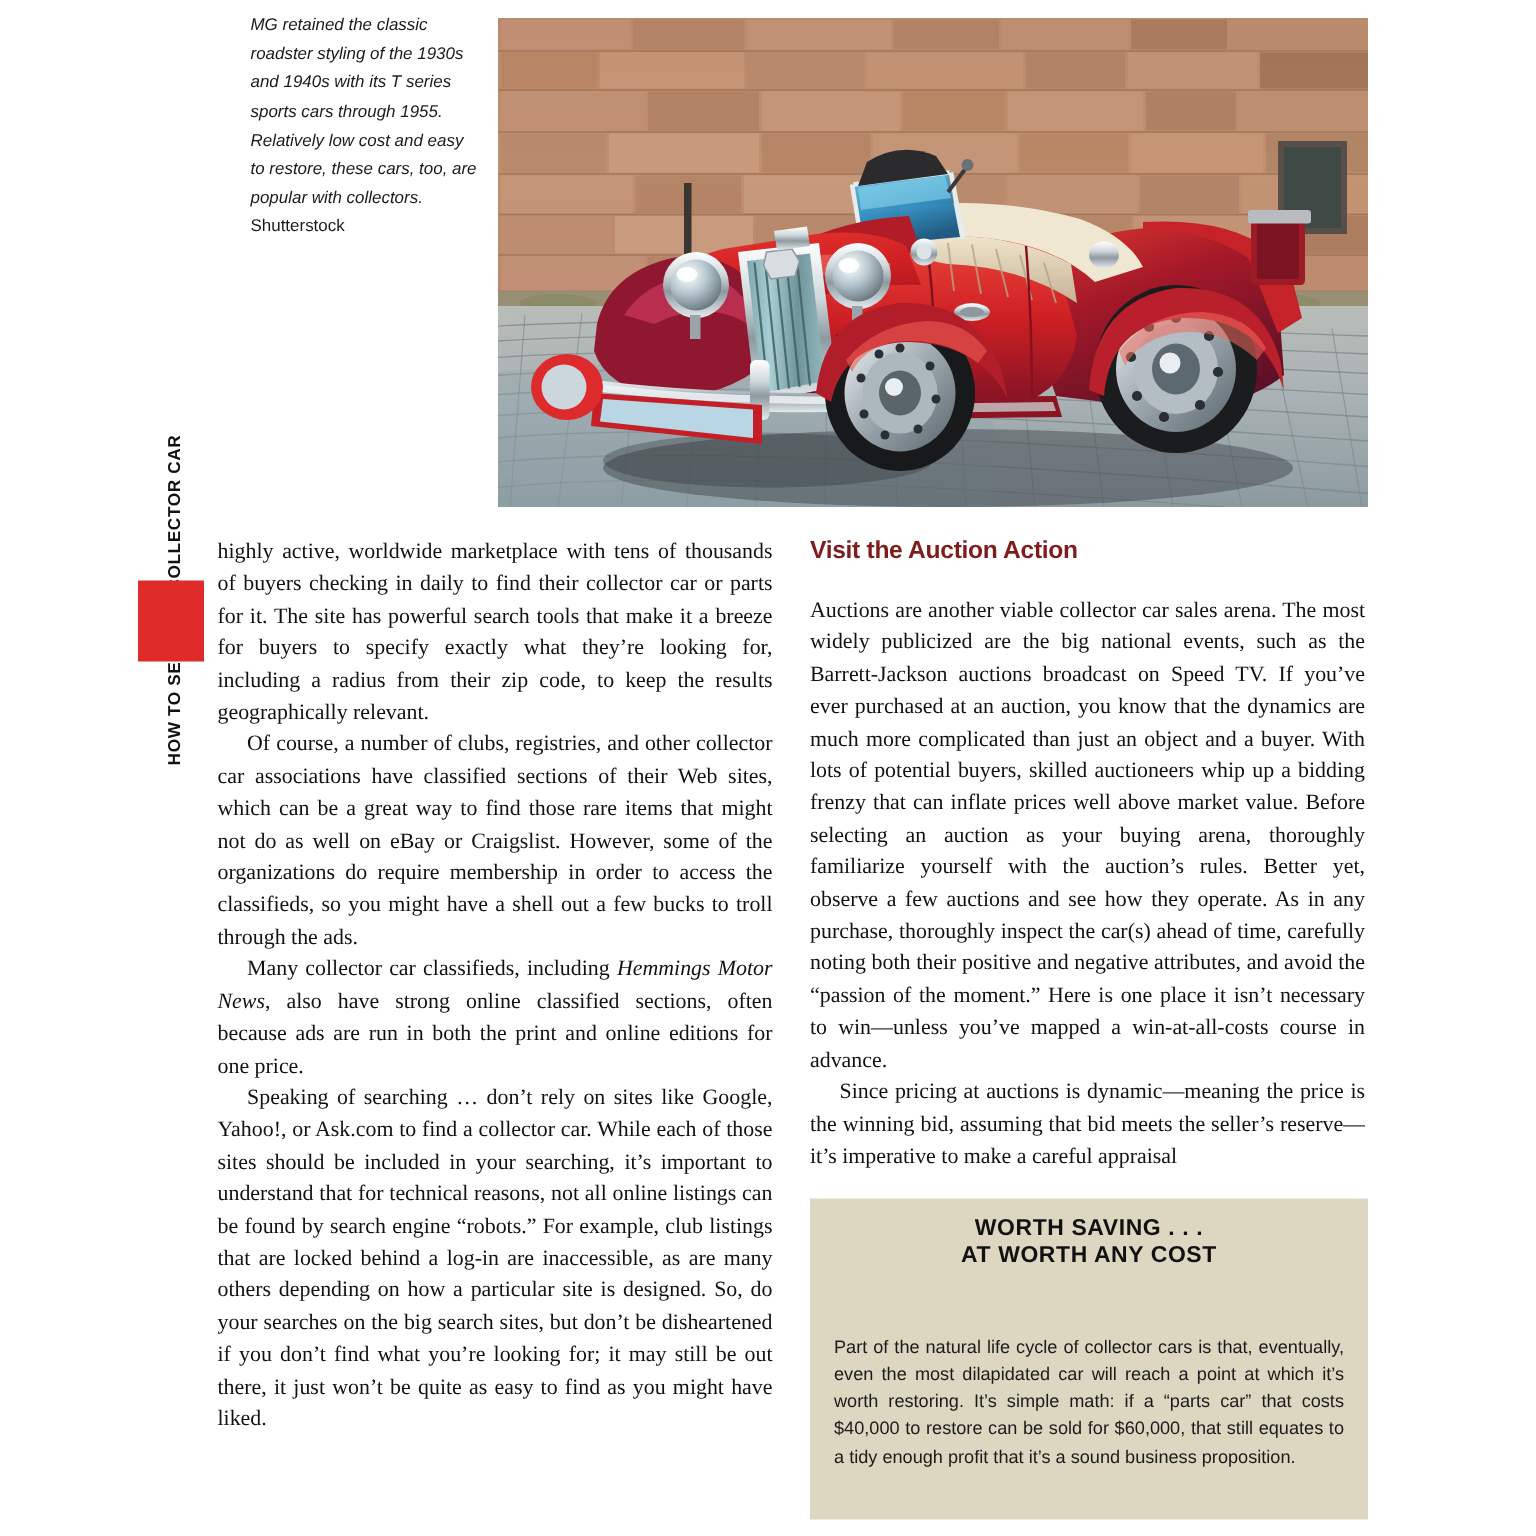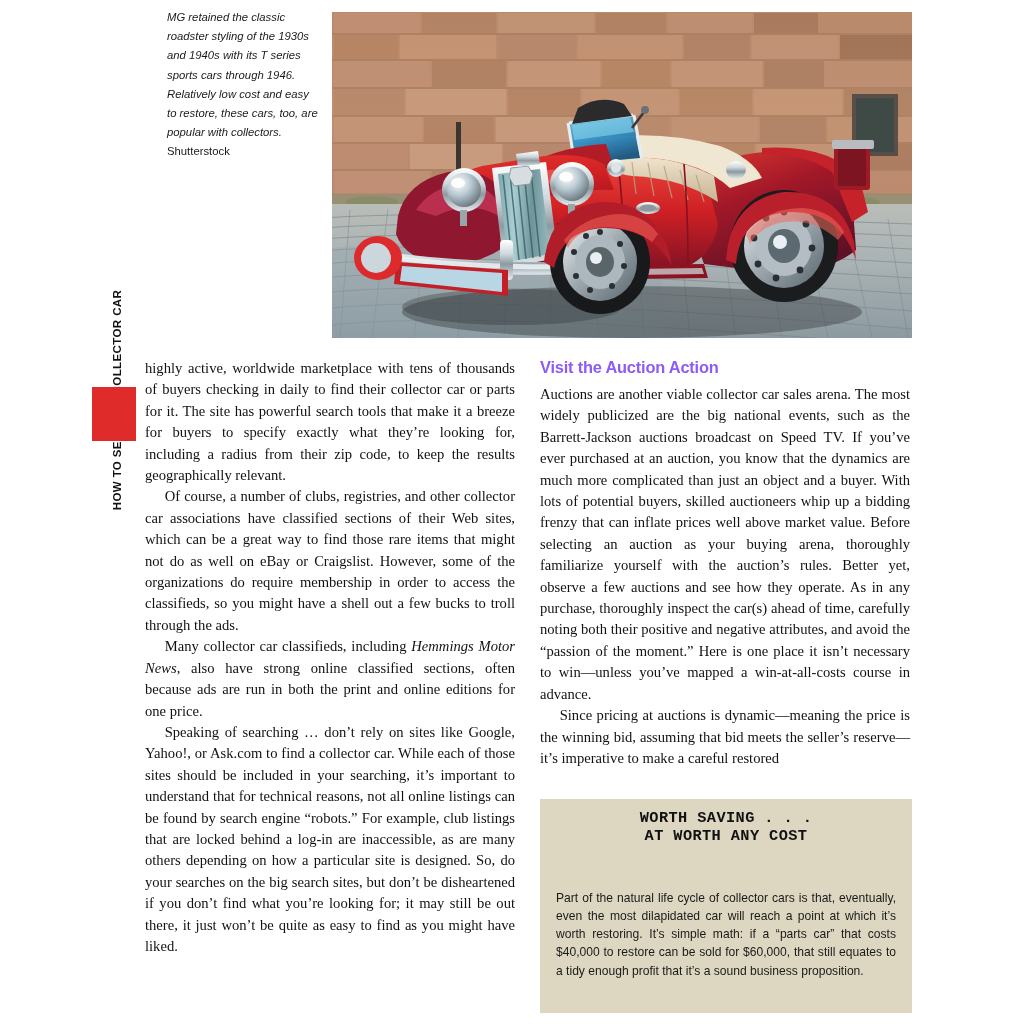--- a/index.html
+++ b/index.html
@@ -75,23 +75,23 @@
   #col-right { left:540px; top:358px; width:370px; }
   .col p { margin:0; text-indent:1.35em; }
   .col p.first { text-indent:0; }
   .col i, .col em { font-style:italic; }
 
   h2.subhead {
     font-family:"Liberation Sans", sans-serif;
     font-weight:bold;
     font-size:16.4px;
     line-height:19px;
-    margin:0 0 7px 0;
+    margin:0 0 20px 0;
     letter-spacing:-0.2px;
-    color:#8b5cf6;
+    color:#7f1d1d;
     text-align:left;
   }
 
   
   #sidebox {
     position:absolute;
     left:540px; top:799px;
     width:372px; height:214px;
     background:#ddd7c1;
     padding:11px 16px 10px 16px;
@@ -99,21 +99,21 @@
   }
   #sidebox h3 {
     margin:0 0 6px 0;
     text-align:center;
     font-size:15.3px;
     line-height:17.6px;
     font-weight:bold;
     letter-spacing:0.4px;
     color:#111;
   }
-  #sidebox h3 span { display:block;font-family:Liberation Mono, monospace; }
+  #sidebox h3 span { display:block; }
   #sidebox p {
     margin:0;
     font-size:12.1px;
     line-height:18.1px;
     color:#1a1a1a;
     text-align:justify;
     text-indent:1.3em;
   }
   #sidebox p.first { text-indent:0;margin-top:44px; }
 </style>
@@ -122,21 +122,21 @@
 
 <div id="page">
 
   <div id="runninghead-wrap">
     <span class="vtext">HOW TO SELECT A COLLECTOR CAR</span>
   </div>
 
   <div id="redtab"></div>
 
   <div id="caption">
-    <span>MG retained the classic roadster styling of the 1930s and 1940s with its T series sports cars through 1946. Relatively low cost and easy to restore, these cars, too, are popular with collectors.</span>
+    <span>MG retained the classic roadster styling of the 1930s and 1940s with its T series sports cars through 1955. Relatively low cost and easy to restore, these cars, too, are popular with collectors.</span>
     <span class="credit">Shutterstock</span>
   </div>
 
   <div id="photo">
     <svg viewBox="0 0 580 326" preserveAspectRatio="none">
       <defs>
         <linearGradient id="skyWall" x1="0" y1="0" x2="0" y2="1">
           <stop offset="0" stop-color="#b98a6b"></stop>
           <stop offset="0.5" stop-color="#c08f6f"></stop>
           <stop offset="1" stop-color="#b98670"></stop>
@@ -469,21 +469,21 @@
   <div class="col" id="col-left">
     <p class="first">highly active, worldwide marketplace with tens of thousands of buyers checking in daily to find their collector car or parts for it. The site has powerful search tools that make it a breeze for buyers to specify exactly what they’re looking for, including a radius from their zip code, to keep the results geographically relevant.</p>
     <p>Of course, a number of clubs, registries, and other collector car associations have classified sections of their Web sites, which can be a great way to find those rare items that might not do as well on eBay or Craigslist. However, some of the organizations do require membership in order to access the classifieds, so you might have a shell out a few bucks to troll through the ads.</p>
     <p><span>Many collector car classifieds, including </span><i>Hemmings Motor News</i><span>, also have strong online classified sections, often because ads are run in both the print and online editions for one price.</span></p>
     <p>Speaking of searching … don’t rely on sites like Google, Yahoo!, or Ask.com to find a collector car. While each of those sites should be included in your searching, it’s important to understand that for technical reasons, not all online listings can be found by search engine “robots.” For example, club listings that are locked behind a log-in are inaccessible, as are many others depending on how a particular site is designed. So, do your searches on the big search sites, but don’t be disheartened if you don’t find what you’re looking for; it may still be out there, it just won’t be quite as easy to find as you might have liked.</p>
   </div>
 
   <div class="col" id="col-right">
     <h2 class="subhead">Visit the Auction Action</h2>
     <p class="first">Auctions are another viable collector car sales arena. The most widely publicized are the big national events, such as the Barrett-Jackson auctions broadcast on Speed TV. If you’ve ever purchased at an auction, you know that the dynamics are much more complicated than just an object and a buyer. With lots of potential buyers, skilled auctioneers whip up a bidding frenzy that can inflate prices well above market value. Before selecting an auction as your buying arena, thoroughly familiarize yourself with the auction’s rules. Better yet, observe a few auctions and see how they operate. As in any purchase, thoroughly inspect the car(s) ahead of time, carefully noting both their positive and negative attributes, and avoid the “passion of the moment.” Here is one place it isn’t necessary to win—unless you’ve mapped a win-at-all-costs course in advance.</p>
-    <p>Since pricing at auctions is dynamic—meaning the price is the winning bid, assuming that bid meets the seller’s reserve—it’s imperative to make a careful restored</p>
+    <p>Since pricing at auctions is dynamic—meaning the price is the winning bid, assuming that bid meets the seller’s reserve—it’s imperative to make a careful appraisal</p>
   </div>
 
   <div id="sidebox">
     <h3>
       <span>WORTH SAVING . . .</span>
       <span>AT WORTH ANY COST</span>
     </h3>
     <p class="first">Part of the natural life cycle of collector cars is that, eventually, even the most dilapidated car will reach a point at which it’s worth restoring. It’s simple math: if a “parts car” that costs $40,000 to restore can be sold for $60,000, that still equates to a tidy enough profit that it’s a sound business proposition.</p>
   </div>
 

